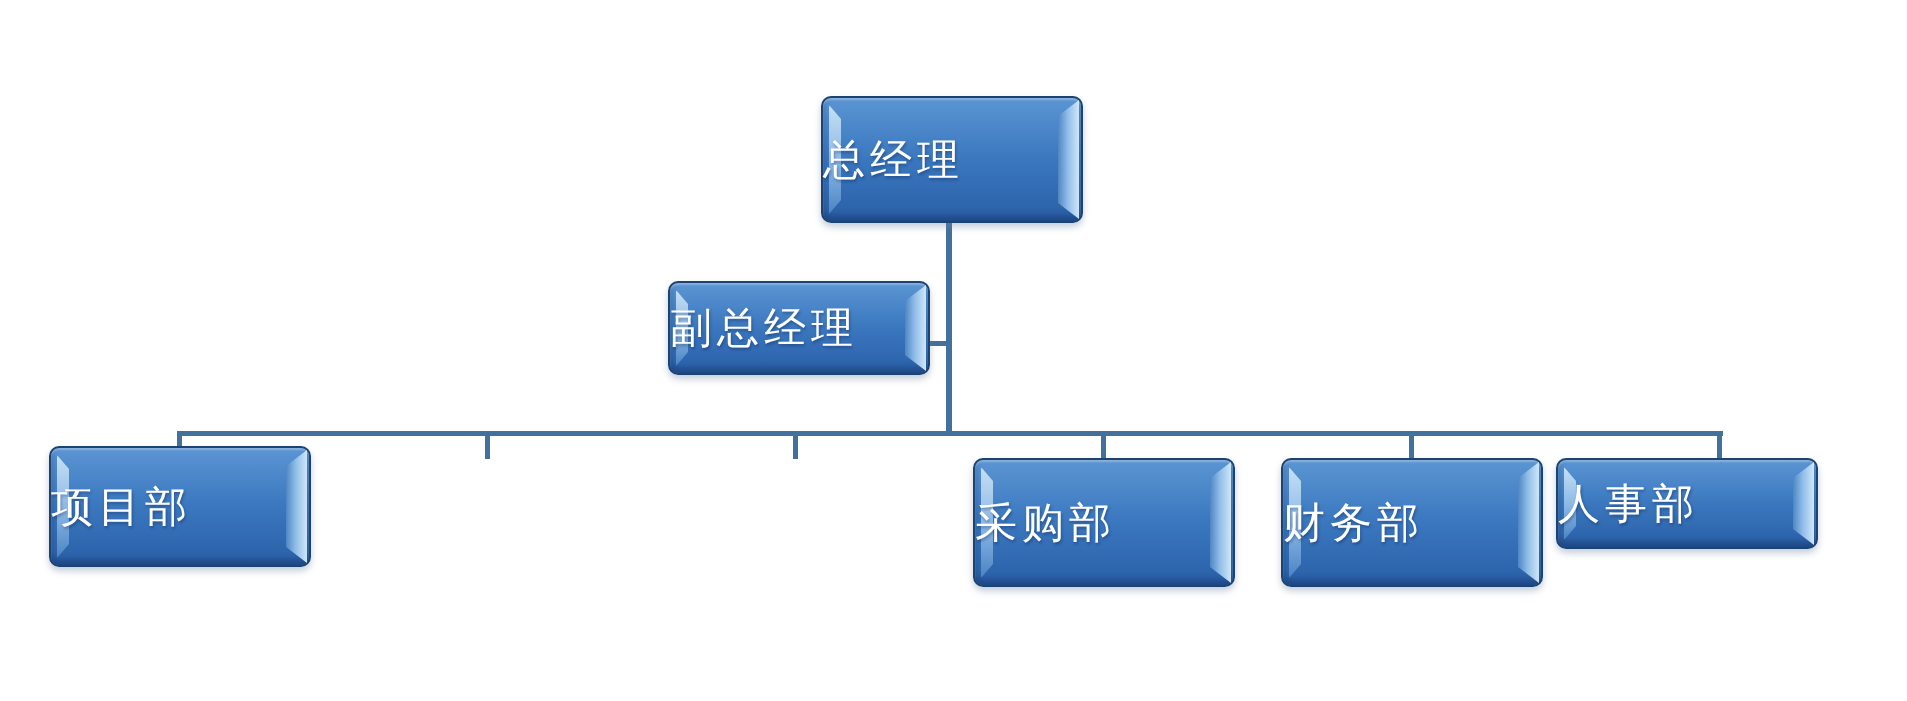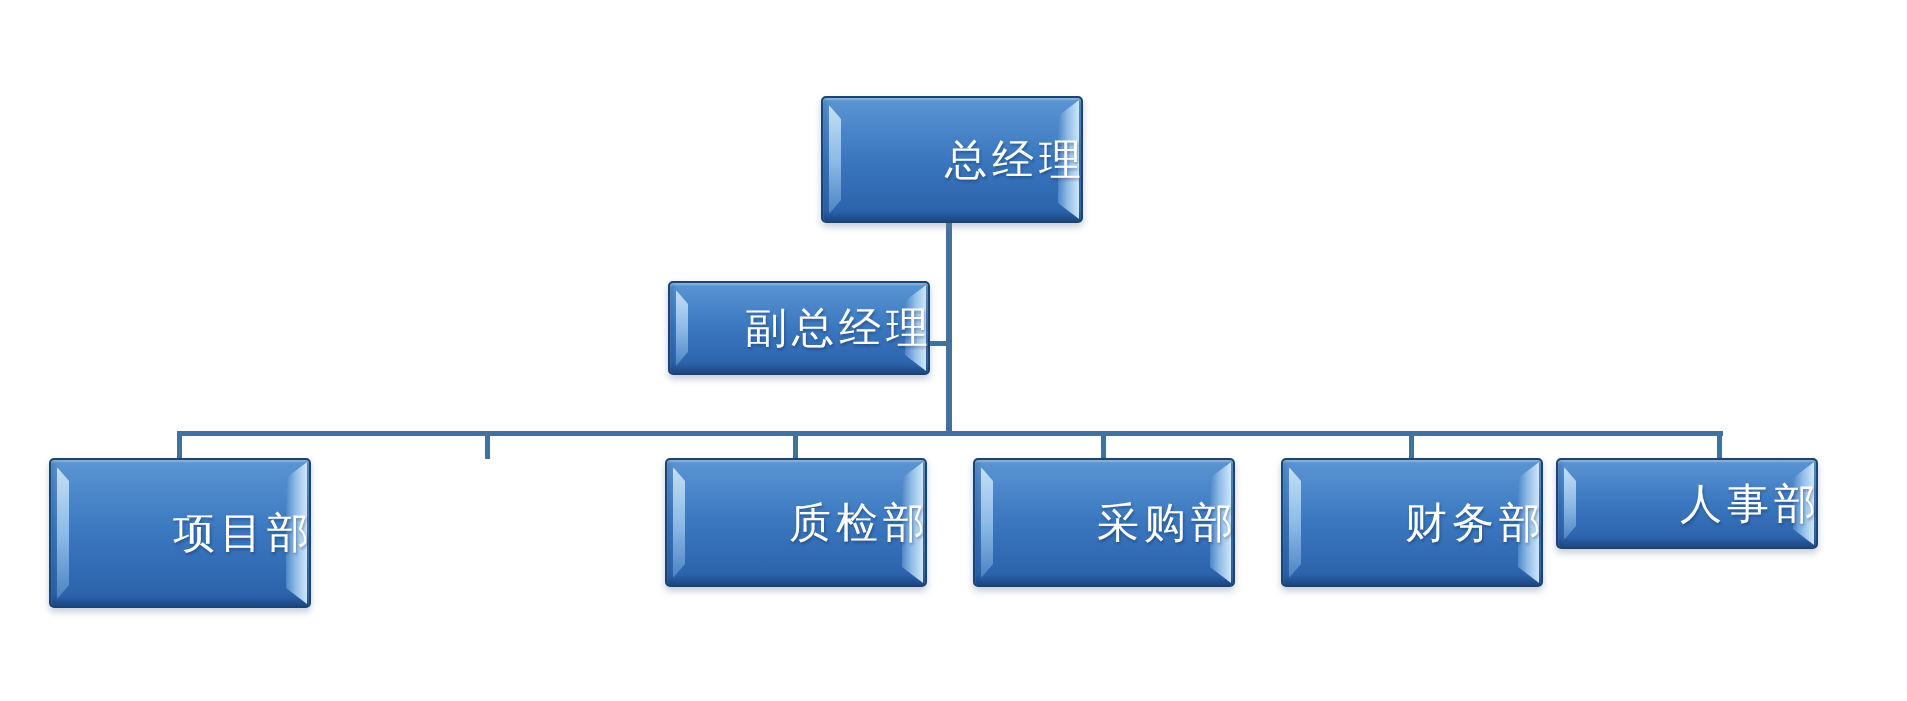--- a/index.html
+++ b/index.html
@@ -31,32 +31,32 @@
     position: absolute;
     background: var(--connector);
     z-index: 1;
   }
   
   .node {
     position: absolute;
     width: 262px;
     box-sizing: border-box;
     border: 2px solid var(--box-border);
-    border-radius: 5px;
+    border-radius: 10px;
     background: linear-gradient(180deg,
       var(--box-fill-top) 0%,
       var(--box-fill-mid) 48%,
       var(--box-fill-bottom) 100%);
     box-shadow:
       inset 0 2px 2px rgba(255,255,255,.30),
       inset 0 -5px 7px rgba(10,30,70,.38),
       0 4px 7px rgba(110,130,160,.40);
     display: flex;
     align-items: center;
-    justify-content: flex-end;
+    justify-content: flex-start;
     z-index: 2;
   }
   
   .node::before {
     content: "";
     position: absolute;
     left: 6px; top: 7px; bottom: 7px;
     width: 12px;
     background: linear-gradient(180deg,
       var(--bevel-light) 0%,
@@ -105,25 +105,22 @@
   <div class="conn" style="left:1717px; top:431px; width:5px; height:28px"></div>
 
   <div class="node" style="left:821px; top:96px; height:127px">
     <span class="label">总经理</span>
   </div>
 
   <div class="node" style="left:668px; top:281px; height:94px">
     <span class="label">副总经理</span>
   </div>
 
-  <div class="node" style="left:49px; top:458px; height:150px">
+  <div class="node" style="left:49px; top:446px; height:121px">
     <span class="label">项目部</span>
-  </div>
-  <div class="node" style="left:665px; top:458px; height:129px">
-    <span class="label">质检部</span>
   </div>
   <div class="node" style="left:973px; top:458px; height:129px">
     <span class="label">采购部</span>
   </div>
   <div class="node" style="left:1281px; top:458px; height:129px">
     <span class="label">财务部</span>
   </div>
   <div class="node" style="left:1556px; top:458px; height:91px">
     <span class="label">人事部</span>
   </div>

